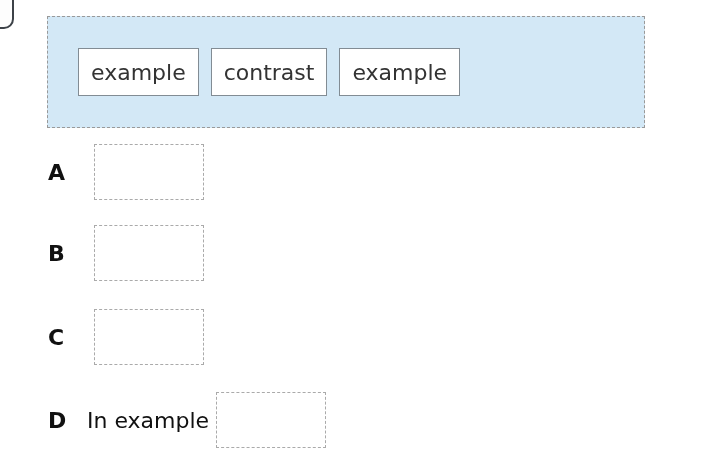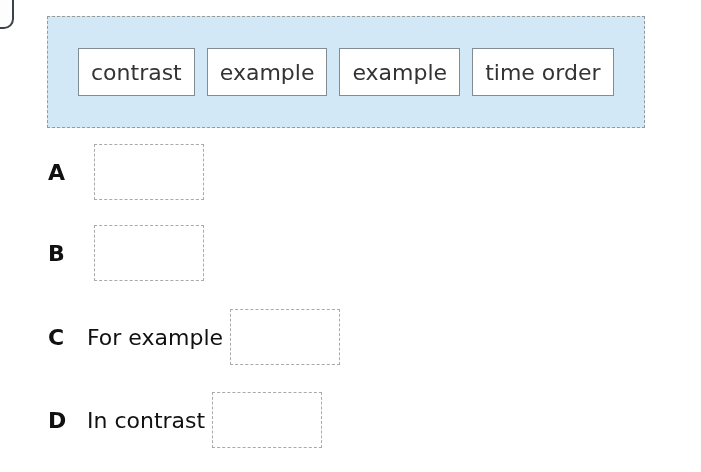--- a/index.html
+++ b/index.html
@@ -82,41 +82,39 @@
   .row-d { top: 392px; }
 </style>
 </head>
 <body>
 
 <div class="stage">
 
   <div class="partial-corner"></div>
 
   <div class="word-bank">
+    <div class="chip">example</div>
     <div class="chip">contrast</div>
     <div class="chip">example</div>
-    <div class="chip">example</div>
-    <div class="chip">time order</div>
   </div>
 
   <div class="item-row row-a">
     <span class="letter">A</span>
     <div class="drop-zone"></div>
   </div>
 
   <div class="item-row row-b">
     <span class="letter">B</span>
     <div class="drop-zone"></div>
   </div>
 
   <div class="item-row row-c">
     <span class="letter">C</span>
-    <span class="label">For example</span>
     <div class="drop-zone"></div>
   </div>
 
   <div class="item-row row-d">
     <span class="letter">D</span>
-    <span class="label">In contrast</span>
+    <span class="label">In example</span>
     <div class="drop-zone"></div>
   </div>
 
 </div>
 
 </body></html>

